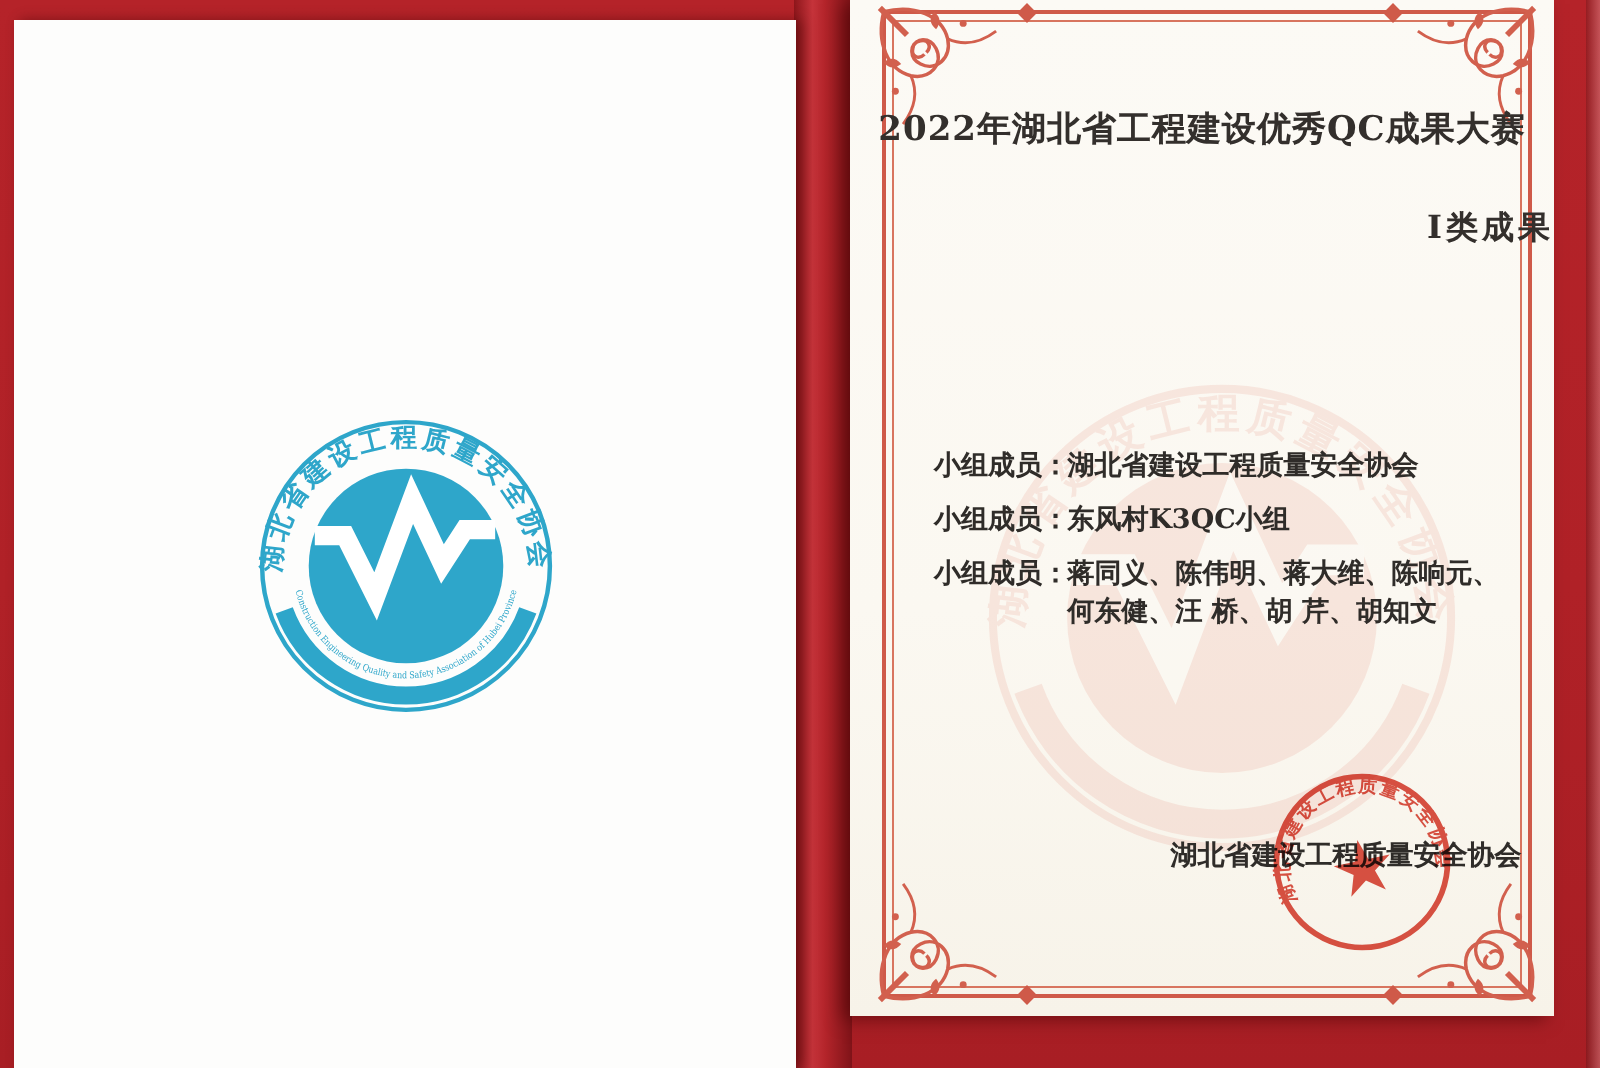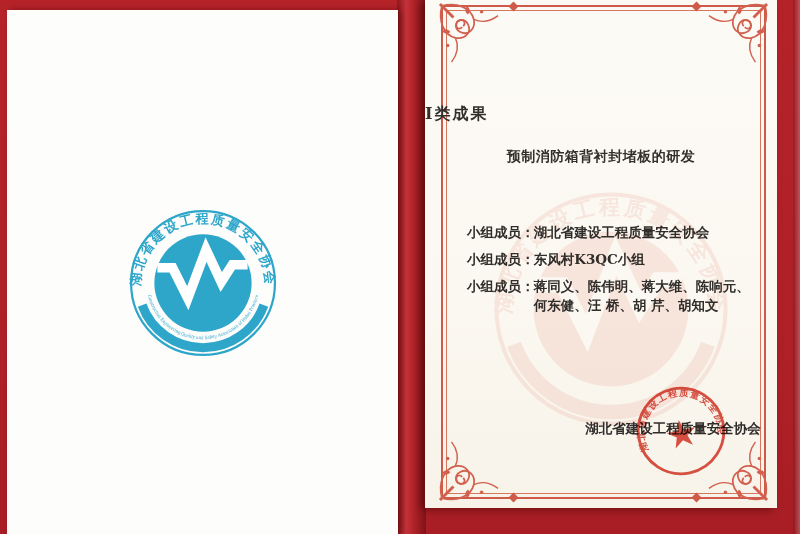--- a/index.html
+++ b/index.html
@@ -43,21 +43,21 @@
   }
   .a-t1{ top:-4px; left:21%; } .a-t2{ top:-4px; left:78%; }
   .a-b1{ bottom:-4px; left:21%; } .a-b2{ bottom:-4px; left:78%; }
 
   
   .title{
     position:absolute; top:53px; left:0; right:0; text-align:center;
     font-size:17px; font-weight:bold; color:#332f2c; letter-spacing:.5px; white-space:nowrap;
   }
   .award{
-    position:absolute; top:104px; left:0; right:0; text-align:left;
+    position:absolute; top:104px; left:0; right:0; text-align:right;
     font-size:16px; font-weight:bold; color:#332f2c; letter-spacing:2px;
   }
   .project{
     position:absolute; top:148px; left:0; right:0; text-align:center;
     font-size:14px; font-weight:bold; color:#332f2c; letter-spacing:.5px;
   }
   .row{
     position:absolute; left:42px; font-size:13.5px; font-weight:bold;
     color:#2f2c29; white-space:nowrap;
   }
@@ -175,22 +175,22 @@
         </g>
         <g fill="#d2604e" stroke="none">
           <path d="M30,4 q5,4 1,9 q-5,-4 -1,-9 Z"></path>
           <path d="M4,30 q4,5 9,1 q-4,-5 -9,-1 Z"></path>
           <circle cx="45" cy="10" r="1.8"></circle>
             <circle cx="10" cy="45" r="1.8"></circle>
         </g>
       </svg>
     </div>
 
+    <div class="title">2022年湖北省工程建设优秀QC成果大赛</div>
     <div class="award">Ⅰ类成果</div>
-    <div class="project">预制消防箱背衬封堵板的研发</div>
 
     <div class="row r1">
       <span class="lbl">小组成员：</span>
       <span class="val">湖北省建设工程质量安全协会</span>
     </div>
     <div class="row r2">
       <span class="lbl">小组成员：</span>
       <span class="val">东风村K3QC小组</span>
     </div>
     <div class="row r3">

